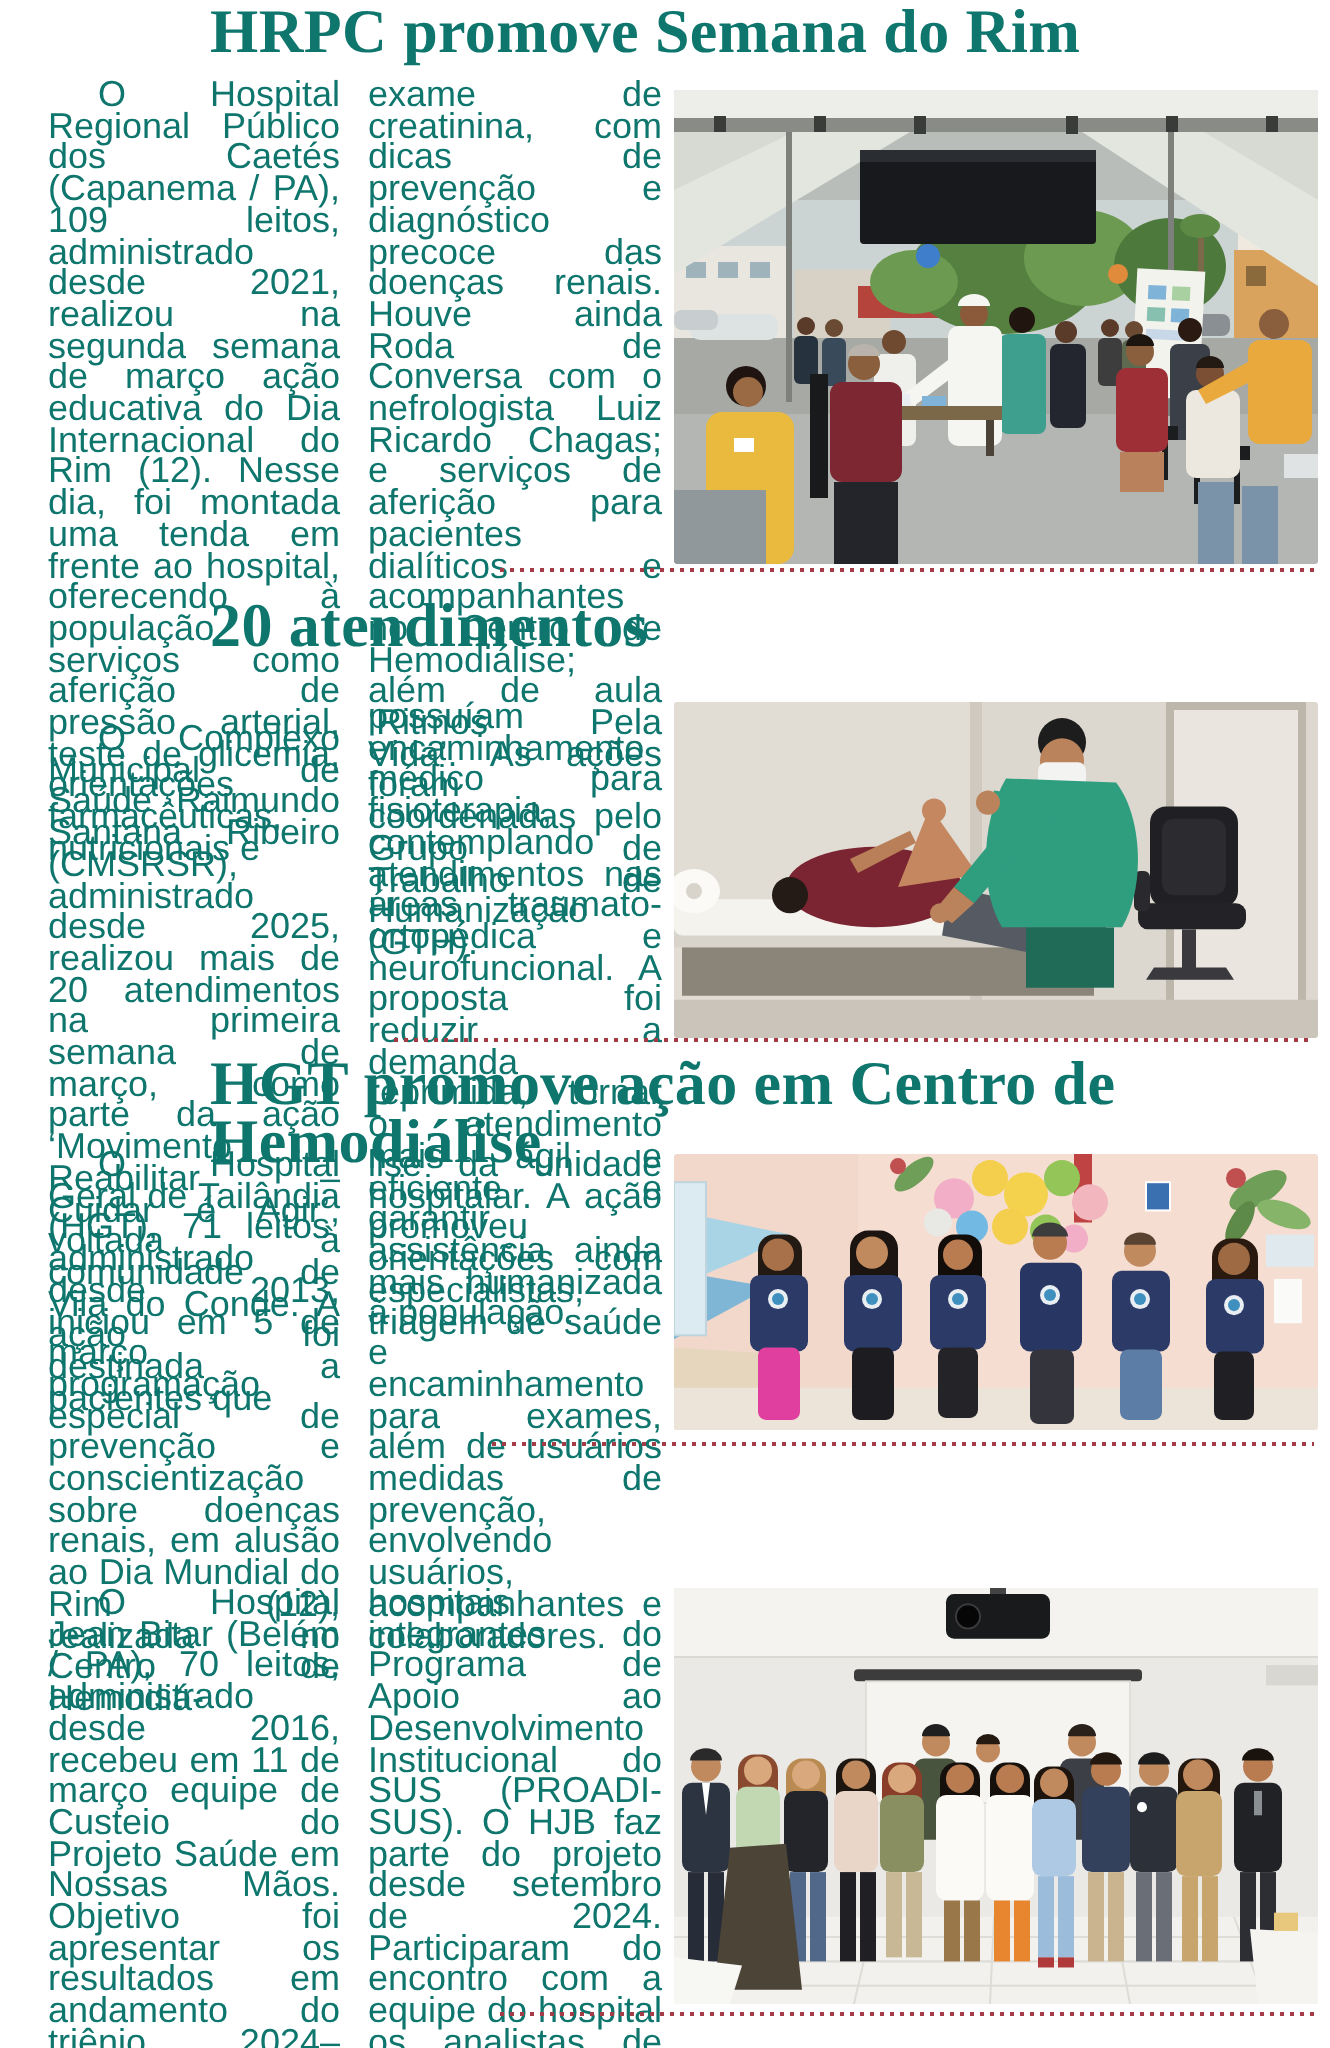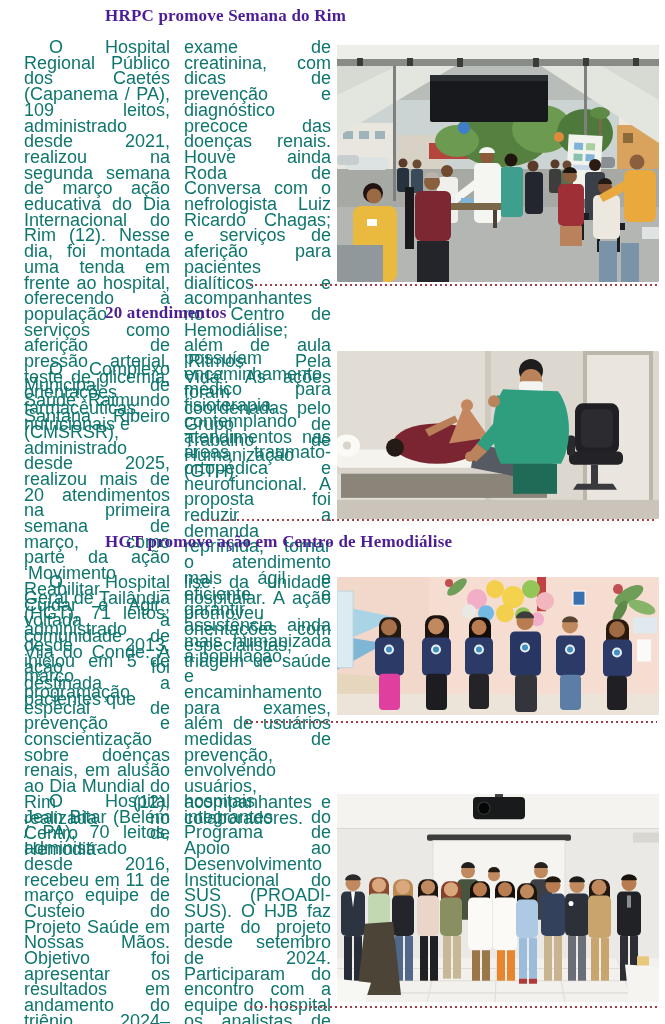--- a/index.html
+++ b/index.html
@@ -3,21 +3,21 @@
 <meta charset="utf-8">
 <style>
   html,body{margin:0;padding:0;}
   body{
     width:665px;height:1024px;position:relative;background:#ffffff;
     font-family:"Liberation Sans",sans-serif;overflow:hidden;
   }
   .title{
     position:absolute;left:105px;width:556px;
     font-family:"Liberation Serif",serif;font-weight:700;
-    font-size:17px;line-height:28.5px;color:#4c1d95;letter-spacing:.2px;
+    font-size:31px;line-height:28.5px;color:#0f766e;letter-spacing:.2px;
   }
   .col{
     position:absolute;width:146px;font-size:18px;line-height:15.7px;
     text-align:justify;color:#0f766e;hyphens:auto;-webkit-hyphens:auto;
   }
   .col-a{left:24px;text-indent:25px;}
   .col-b{left:184px;width:147px;}
   .photo{
     position:absolute;left:337px;width:322px;margin:0;overflow:hidden;
     border-radius:2px;background:#ddd;

